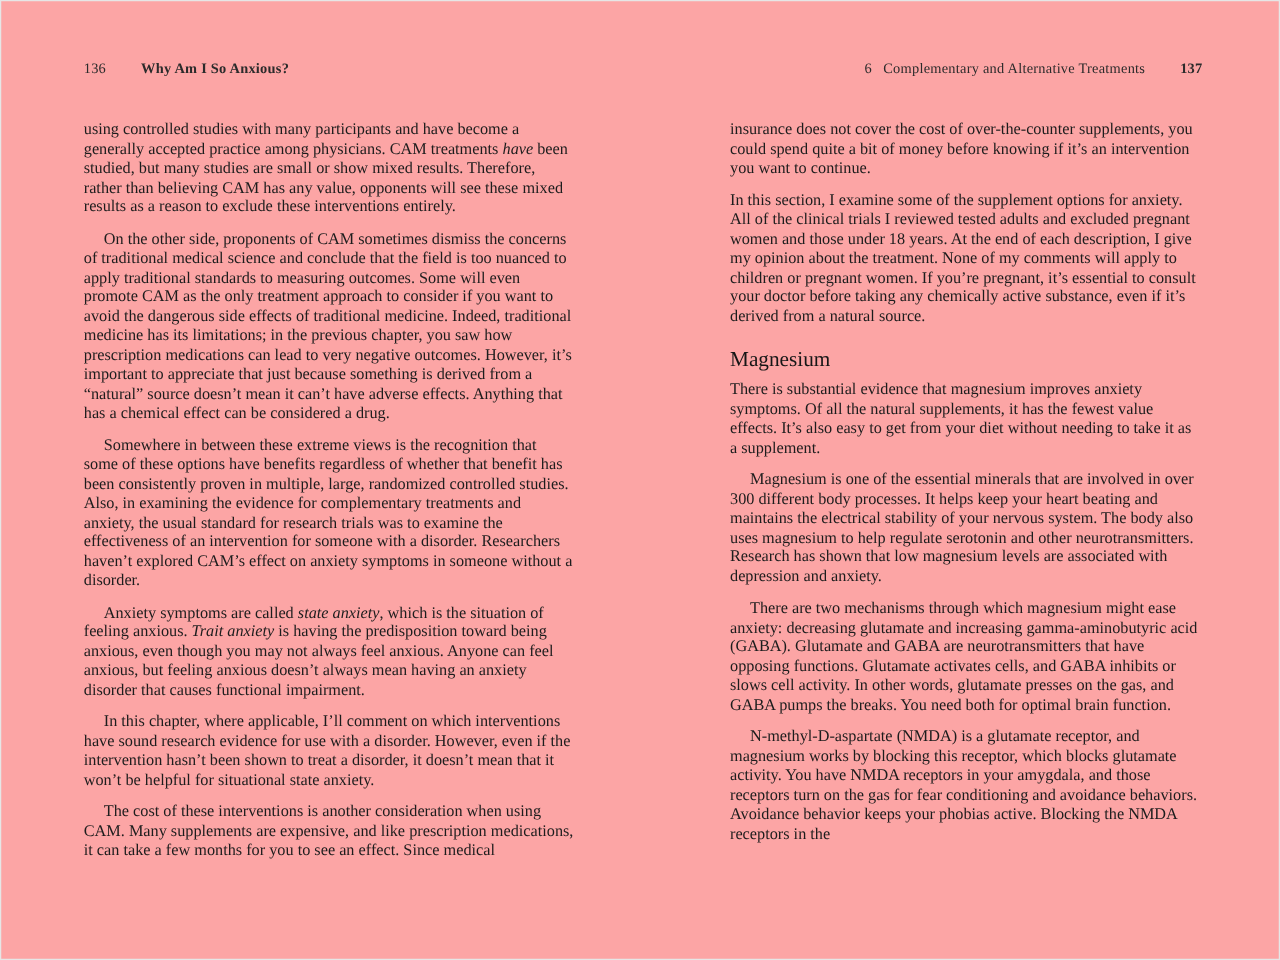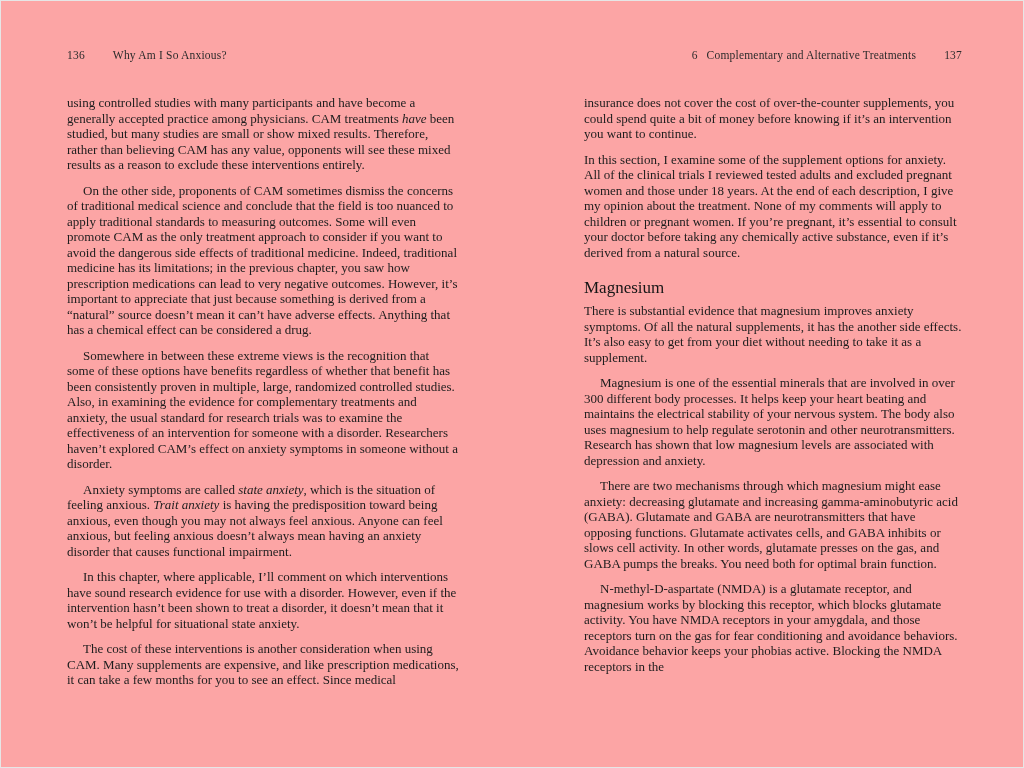--- a/index.html
+++ b/index.html
@@ -27,21 +27,21 @@
 
   .running-head {
     font-size: 11.5px;
     letter-spacing: 0.2px;
     color: #2b2b2b;
     display: flex;
     align-items: baseline;
   }
   .page-left .running-head  { justify-content: flex-start; }
   .page-right .running-head { justify-content: flex-end; }
-  .rh-gap-wide   { margin-left: 28px; }
+  .rh-gap-wide   { margin-left: 28px; font-weight: bold; }
   .rh-gap-narrow { margin-left: 9px; }
 
   .page-body { margin-top: 34px; }
 
   .page-body p {
     margin: 0 0 10px 0;
     font-size: 13px;
     line-height: 15.5px;
     text-align: left;
     color: #1d1d1d;
@@ -87,20 +87,20 @@
   <div class="page page-right">
     <div class="running-head">
       <span>6</span>
       <span class="rh-gap-narrow">Complementary and Alternative Treatments</span>
       <span class="rh-gap-wide">137</span>
     </div>
     <div class="page-body">
       <p><span>insurance does not cover the cost of over-the-counter supplements, you could spend quite a bit of money before knowing if it’s an intervention you want to continue.</span></p>
       <p><span>In this section, I examine some of the supplement options for anxiety. All of the clinical trials I reviewed tested adults and excluded pregnant women and those under 18 years. At the end of each description, I give my opinion about the treatment. None of my comments will apply to children or pregnant women. If you’re pregnant, it’s essential to consult your doctor before taking any chemically active substance, even if it’s derived from a natural source.</span></p>
       <h2 class="subsection-heading">Magnesium</h2>
-      <p><span>There is substantial evidence that magnesium improves anxiety symptoms. Of all the natural supplements, it has the another side effects. It’s also easy to get from your diet without needing to take it as a supplement.</span></p>
+      <p><span>There is substantial evidence that magnesium improves anxiety symptoms. Of all the natural supplements, it has the fewest value effects. It’s also easy to get from your diet without needing to take it as a supplement.</span></p>
       <p class="indent"><span>Magnesium is one of the essential minerals that are involved in over 300 different body processes. It helps keep your heart beating and maintains the electrical stability of your nervous system. The body also uses magnesium to help regulate serotonin and other neurotransmitters. Research has shown that low magnesium levels are associated with depression and anxiety.</span></p>
       <p class="indent"><span>There are two mechanisms through which magnesium might ease anxiety: decreasing glutamate and increasing gamma-aminobutyric acid (GABA). Glutamate and GABA are neurotransmitters that have opposing functions. Glutamate activates cells, and GABA inhibits or slows cell activity. In other words, glutamate presses on the gas, and GABA pumps the breaks. You need both for optimal brain function.</span></p>
       <p class="indent"><span>N-methyl-D-aspartate (NMDA) is a glutamate receptor, and magnesium works by blocking this receptor, which blocks glutamate activity. You have NMDA receptors in your amygdala, and those receptors turn on the gas for fear conditioning and avoidance behaviors. Avoidance behavior keeps your phobias active. Blocking the NMDA receptors in the</span></p>
     </div>
   </div>
 
 </div>
 
 </body></html>

